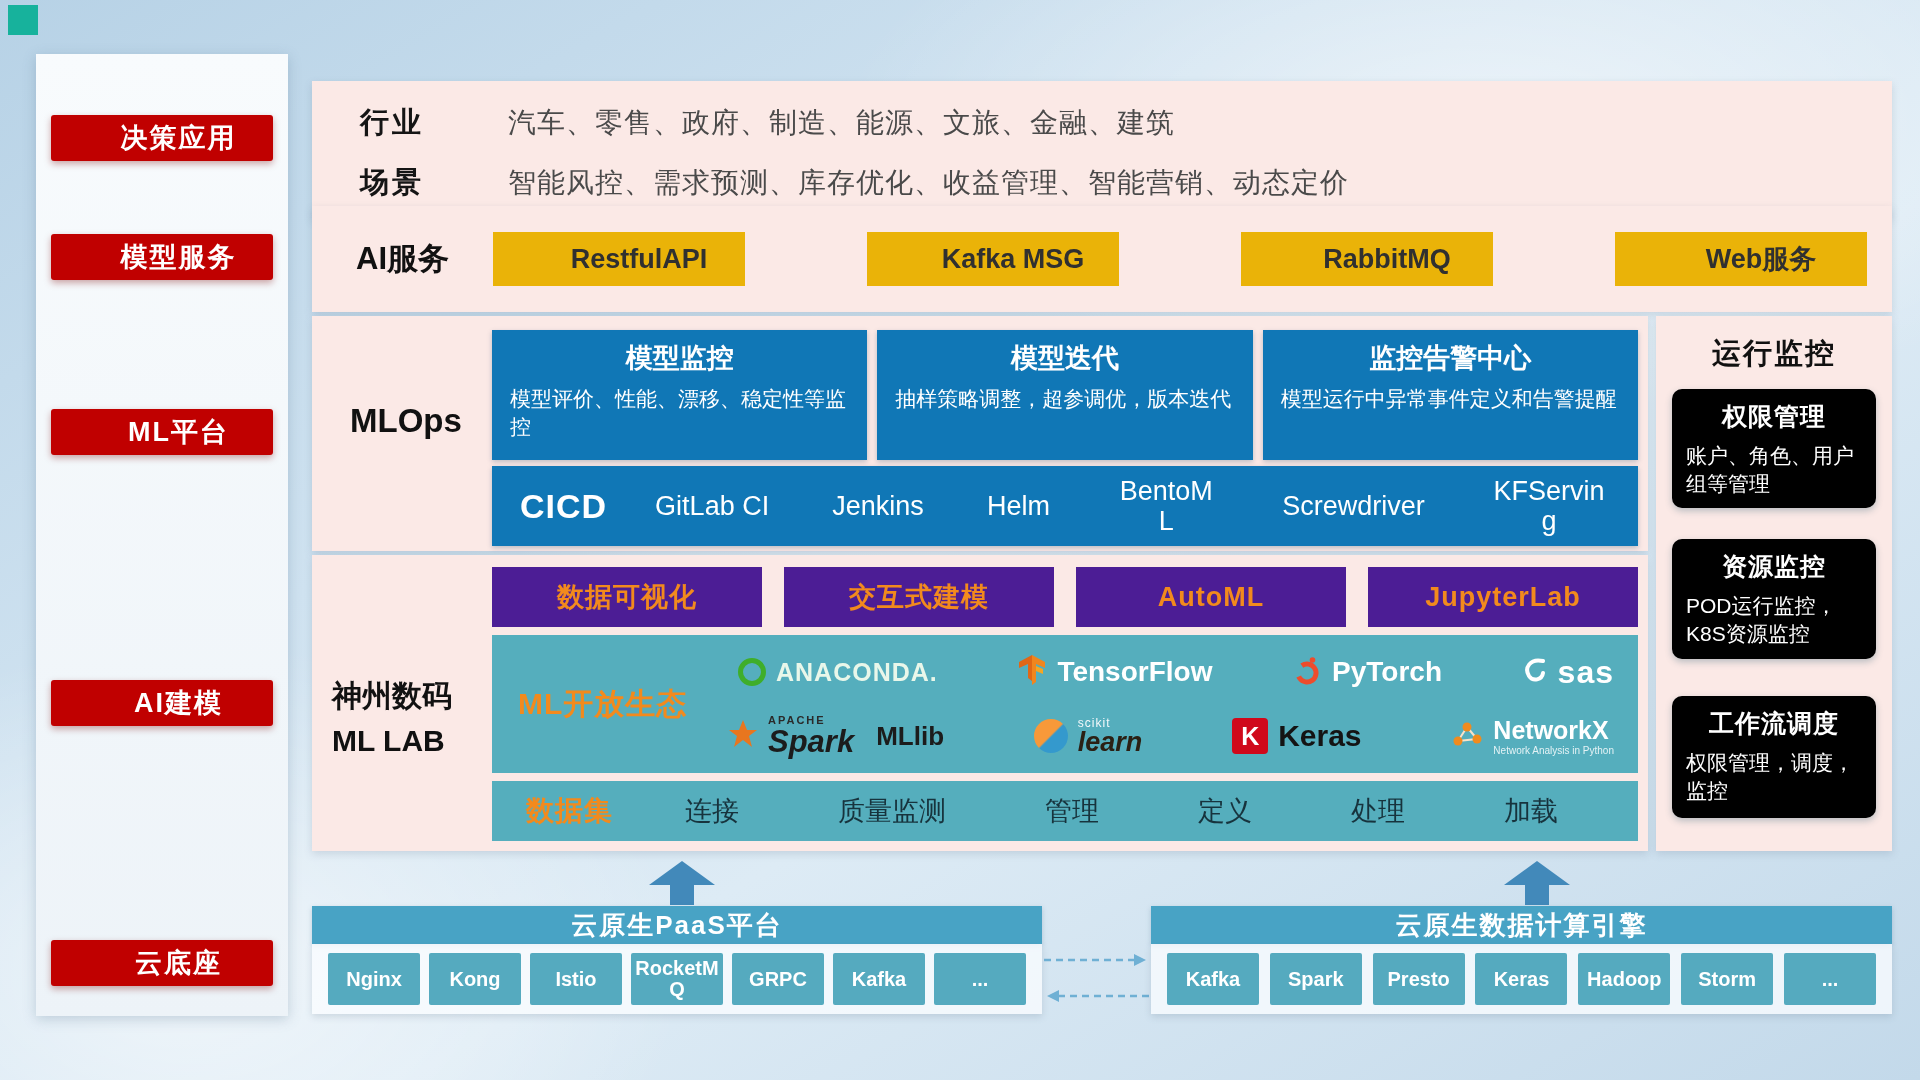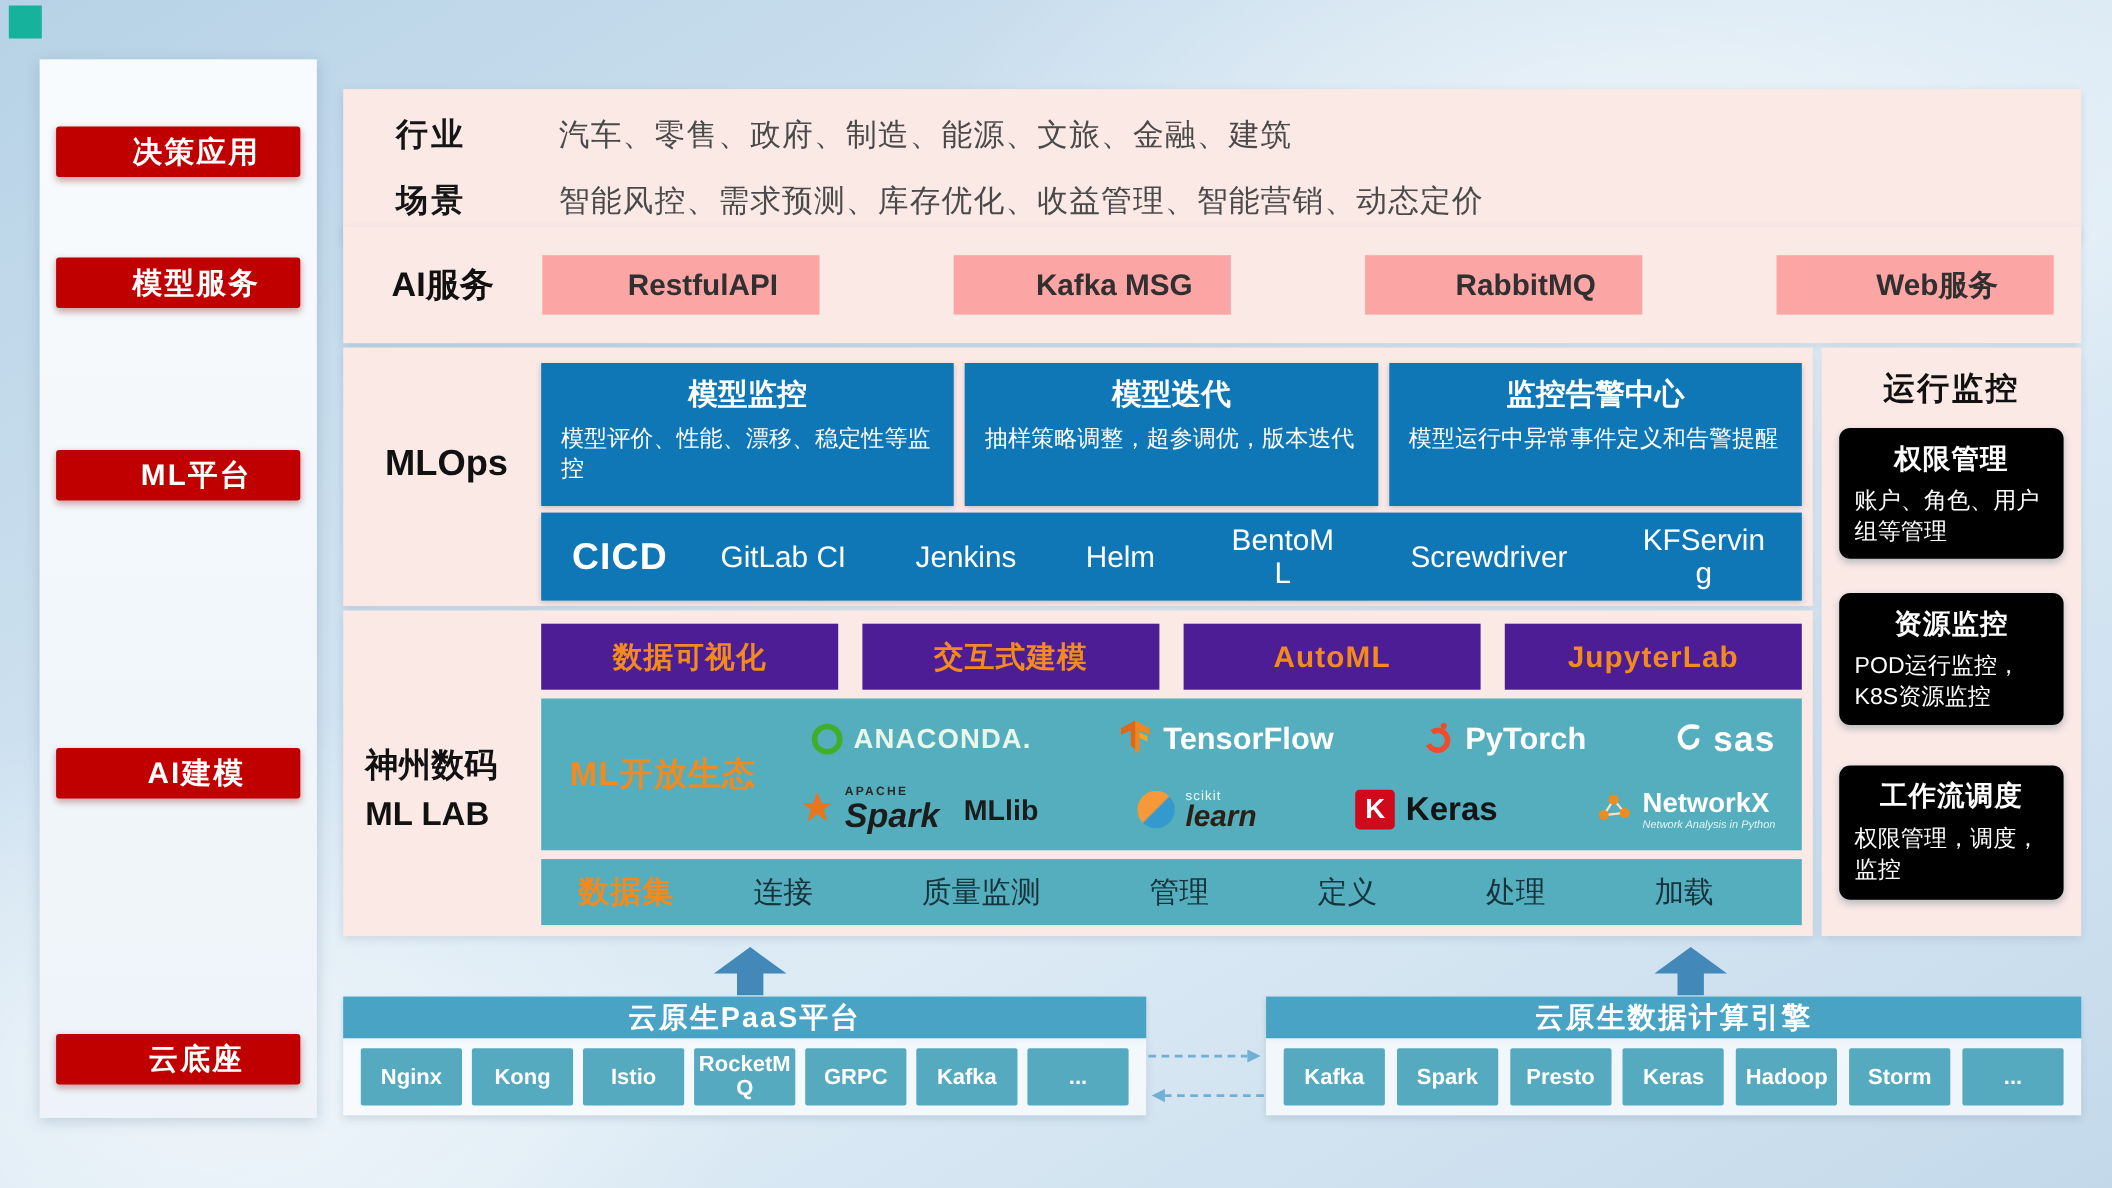--- a/index.html
+++ b/index.html
@@ -41,21 +41,21 @@
   .band-industry { left:312px; top:70px; width:1580px; height:138px;margin-top:11px; }
   .ind-row { position:absolute; left:0; right:0; height:40px; display:flex; align-items:center; }
   .ind-label { position:absolute; left:48px; font-size:29px; font-weight:bold; color:#151515; letter-spacing:3px; }
   .ind-text  { position:absolute; left:196px; font-size:28px; color:#4a4a4a; letter-spacing:1px; }
 
   
   .band-ai { left:312px; top:206px; width:1580px; height:106px; }
   .ai-label { position:absolute; left:44px; top:50%; transform:translateY(-50%); font-size:31px; font-weight:bold; color:#111; }
   .ai-buttons { position:absolute; left:181px; right:25px; top:0; height:100%; display:flex; align-items:center; justify-content:space-between; }
   .gray-btn {
-    width:252px; height:54px; background:#fca5a5; color:#303030;
+    width:252px; height:54px; background:#eab308; color:#303030;
     font-size:27px; font-weight:bold; display:flex; align-items:center; justify-content:center;padding-left:40px;
   }
 
   
   .band-mlops { left:312px; top:316px; width:1336px; height:235px; }
   .mlops-label { position:absolute; left:38px; top:86px; font-size:33px; font-weight:bold; color:#111; }
   .mlops-cards { position:absolute; left:180px; top:14px; width:1146px; height:130px; display:flex; gap:10px; }
   .mlops-card { flex:1; background:#1077b6; color:#fff; padding:10px 18px; box-shadow:0 2px 5px rgba(0,60,100,0.25); }
   .mlops-card .t { text-align:center; font-size:27px; font-weight:bold; margin-bottom:9px; }
   .mlops-card .d { font-size:21px; line-height:1.35; }
@@ -89,21 +89,21 @@
   .spark-name { font-size:31px; color:#1c1c1c; font-weight:bold; font-style:italic; }
   .mllib-text { font-size:26px; color:#1c1c1c; font-weight:bold; margin-left:12px; }
   .skl-circle { width:34px; height:34px; border-radius:50%; background:linear-gradient(135deg,#f89939 48%,#3499cd 52%); display:inline-block; }
   .skl-stack { display:flex; flex-direction:column; line-height:1; }
   .skl-small { font-size:12px; color:#f4f9fb; letter-spacing:1px; }
   .skl-learn { font-size:27px; color:#2b2014; font-weight:bold; font-style:italic; }
   .keras-k { width:36px; height:36px; background:#d0091b; color:#fff; font-size:25px; font-weight:bold; display:flex; align-items:center; justify-content:center; border-radius:4px; }
   .keras-text { font-size:30px; color:#141414; font-weight:bold; }
   .nx-stack { display:flex; flex-direction:column; line-height:1.15; }
   .nx-text { font-size:25px; color:#fff; font-weight:bold; }
-  .nx-tag { font-size:10px; color:#e4f2f5;font-style:italic; }
+  .nx-tag { font-size:10px; color:#e4f2f5; }
   .dataset-bar { position:absolute; left:180px; top:226px; width:1146px; height:60px; background:#55aebd; display:flex; align-items:center; padding:0 34px; }
   .dataset-label { color:#f28a1d; font-size:28px; font-weight:bold; margin-right:72px; letter-spacing:1px; }
   .dataset-items { flex:1; display:flex; justify-content:space-between; padding-right:46px; }
   .dataset-item { color:#17333d; font-size:27px; }
 
   
   .monitor-panel { left:1656px; top:316px; width:236px; height:535px; }
   .monitor-title { position:absolute; top:18px; left:0; right:0; text-align:center; font-size:29px; font-weight:bold; color:#111; letter-spacing:2px; }
   .monitor-card { position:absolute; left:16px; width:204px; background:#000000; border-radius:10px; color:#fff; padding:11px 14px; box-shadow:0 3px 7px rgba(40,90,110,0.3); }
   .monitor-card .t { text-align:center; font-size:25px; font-weight:bold; margin-bottom:9px; letter-spacing:1px; }

